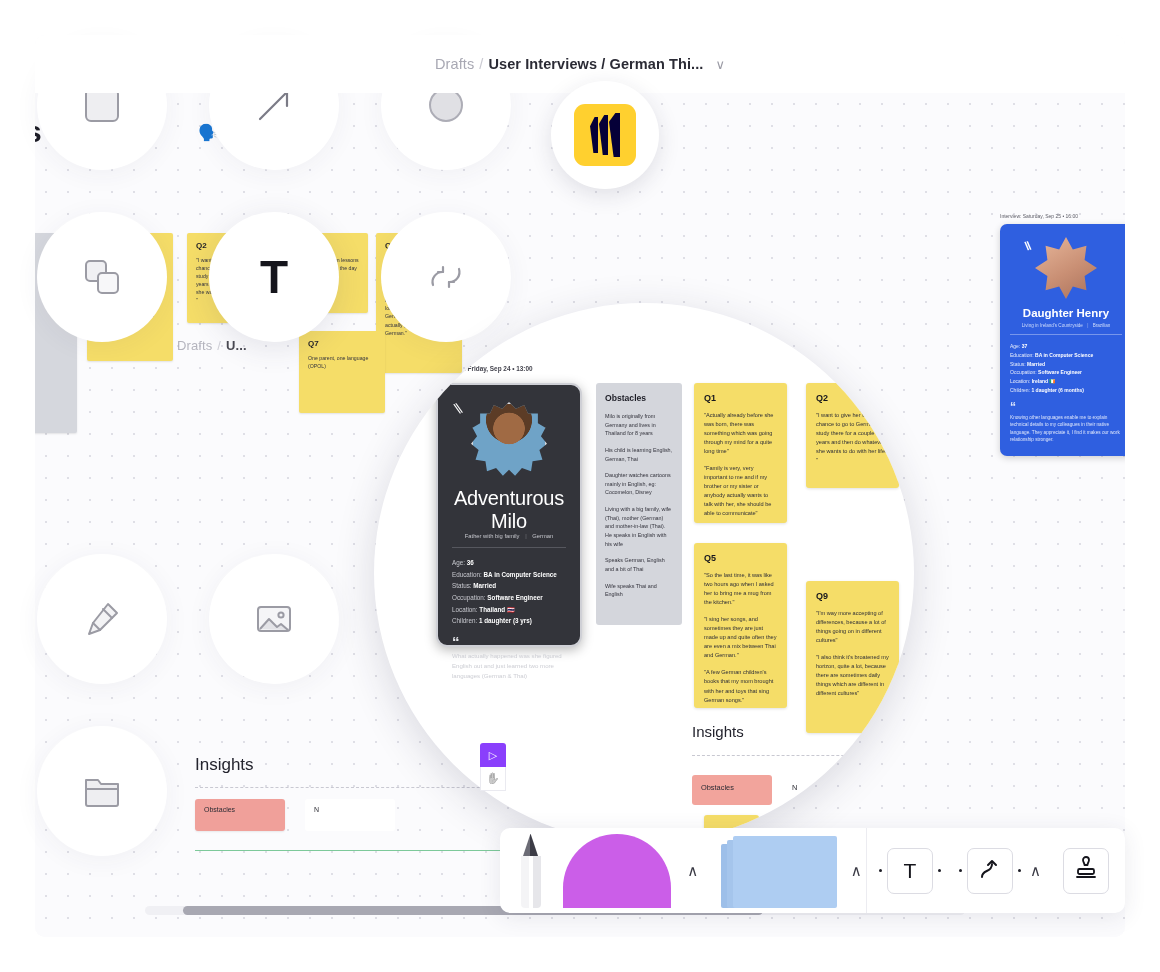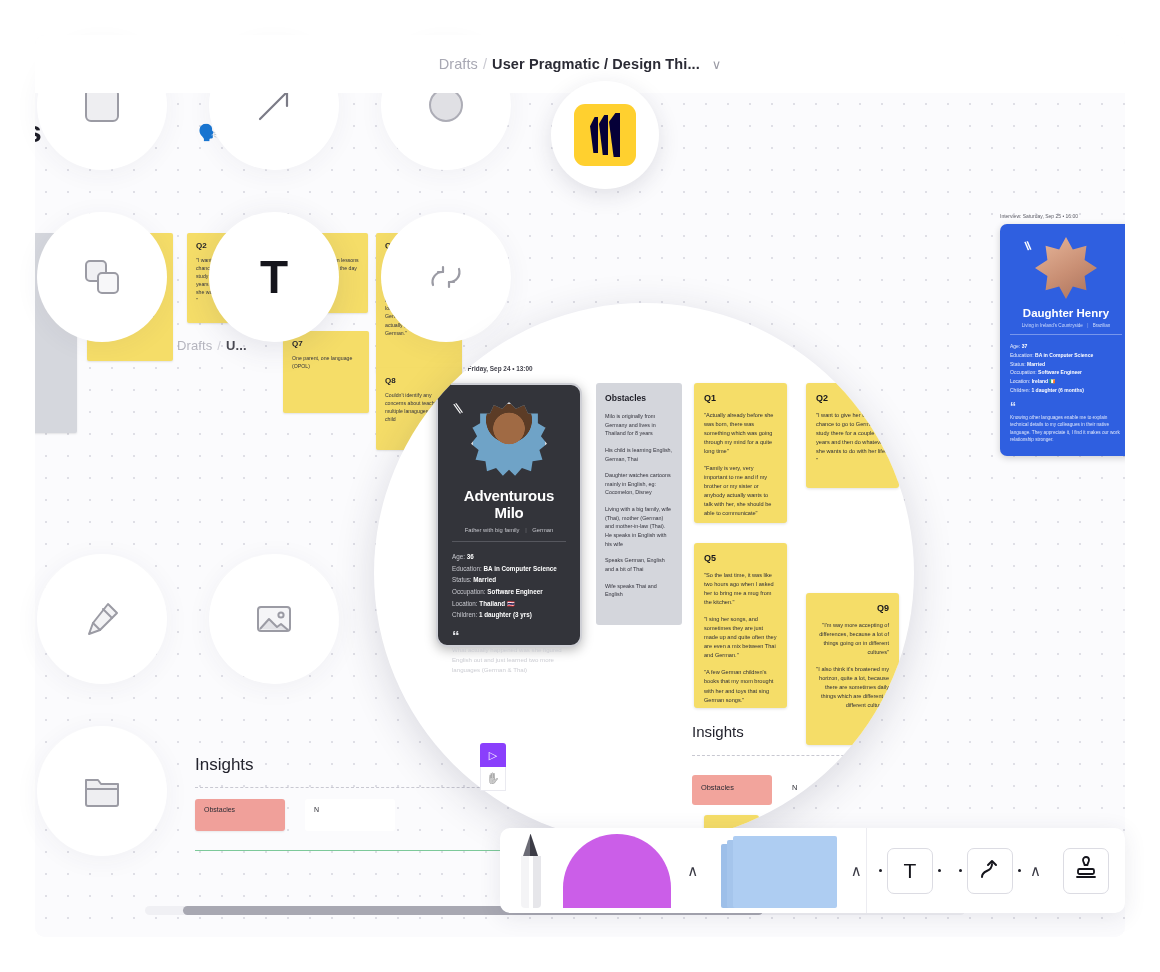--- a/index.html
+++ b/index.html
@@ -140,21 +140,21 @@
       radial-gradient(circle at 50% 34%, #a06a44 0 26%, transparent 27%),
       radial-gradient(circle at 50% 22%, #5c3c26 0 34%, transparent 35%),
       linear-gradient(165deg,#6fa3c7 0 100%);
     clip-path: polygon(50% 0%,59% 9%,70% 4%,75% 15%,88% 15%,88% 28%,98% 34%,92% 45%,100% 55%,90% 63%,94% 76%,81% 78%,79% 91%,67% 87%,58% 97%,50% 89%,42% 97%,33% 87%,21% 91%,19% 78%,6% 76%,10% 63%,0% 55%,8% 45%,2% 34%,12% 28%,12% 15%,25% 15%,30% 4%,41% 9%);
     border: 2px solid #d9dade;
   }
   #milo .spark2 {
     position: absolute; left: -16px; top: -2px; font-size: 15px; color: #fff;
     transform: rotate(-20deg); font-weight: 300; letter-spacing: -2px;
   }
-  #milo .name { text-align: center; font-size: 15px; font-weight: 700; letter-spacing: -.2px; margin-bottom: 6px;}
+  #milo .name { text-align: center; font-size: 20px; font-weight: 400; letter-spacing: -.2px; }
   #milo .sub { text-align: center; font-size: 5.8px; color: #c6c7cd; padding-bottom: 8px; border-bottom: 1px solid #56575e; margin-bottom: 9px;}
   #milo .sub .bar { color: #74757c; padding: 0 4px;}
   #milo .row { font-size: 6.3px; line-height: 1.85; color: #c9cad0; }
   #milo .row b { color: #ffffff; }
   #milo .quote { margin-top: 11px; font-size: 6.1px; line-height: 1.65; color: #cccdd3; }
   #milo .qm { font-size: 15px; font-weight: 700; line-height: .55; display: block; margin-bottom: 5px; color: #e3e4e8;}
 
   
   #bg-col {
     position: absolute; left: 222px; top: 80px;
@@ -286,21 +286,21 @@
 </style>
 </head>
 <body>
 
 <div id="board">
 
   <div id="topbar">
     <div style="display:flex;align-items:center;">
       <span class="crumb crumb-muted">Drafts</span>
       <span class="crumb crumb-sep">/</span>
-      <span class="crumb crumb-strong">User Pragmatic / Design Thi...</span>
+      <span class="crumb crumb-strong">User Interviews / German Thi...</span>
       <span class="crumb-chev">∨</span>
     </div>
   </div>
 
   <div id="canvas">
 
     <div class="board-title" style="left:-10px; top:22px; font-size:30px;">s Us</div>
 
     <div class="emoji-row" style="left:163px; top:30px;">
       <span>🗣️</span>
@@ -337,29 +337,25 @@
     <div class="note" style="left:247px; top:140px; width:86px; height:80px;">
       <div class="q">Q3</div>
       <div class="t">"I don't have German lessons with her, it's more on the day to day basis."</div>
     </div>
 
     <div class="note" style="left:341px; top:140px; width:86px; height:140px;">
       <div class="q">Q4</div>
       <div class="t">"She (the child) just speaks Thai with her mother and grandma, and all her little friends and the rest of the family. Me and my mom. We are actually really paying a lot of attention to only speak German with her. So she actually gets a decent German."</div>
     </div>
 
-    <div class="note" style="left:248px; top:238px; width:86px; height:82px;">
+    <div class="note" style="left:264px; top:238px; width:86px; height:82px;">
       <div class="q">Q7</div>
       <div class="t">One parent, one language (OPOL)</div>
     </div>
 
-    <div class="note" style="left:341px; top:275px; width:86px; height:82px;">
-      <div class="q">Q8</div>
-      <div class="t">Couldn't identify any concerns about teaching multiple lanaguges to his child</div>
-    </div>
 
     <div class="note note-green" style="left:472px; top:440px; width:30px; height:120px;"></div>
     <div style="position:absolute;left:468px;top:588px;font-size:13px;">👍</div>
 
     <div class="board-title" style="left:458px; top:635px; font-size:17px;">usiasm</div>
 
     <div class="insights-h" style="left:160px; top:662px;">Insights</div>
     <div class="dashline" style="left:160px; top:694px; width:330px;"></div>
     <div class="tag-card note-pink" style="left:160px; top:706px; width:90px; height:32px;">
       <span>Obstacles</span>
@@ -490,21 +486,21 @@
     </div>
 
     <div class="lnote" style="left:320px; top:240px; width:93px; height:165px;">
       <div class="q">Q5</div>
       <div class="t">"So the last time, it was like two hours ago when I asked her to bring me a mug from the kitchen."</div>
       <div class="t">"I sing her songs, and sometimes they are just made up and quite often they are even a mix between Thai and German."</div>
       <div class="t">"A few German children's books that my mom brought with her and toys that sing German songs."</div>
     </div>
 
 
-    <div class="lnote" style="left:432px; top:290px; width:93px; height:152px;text-align:right;">
+    <div class="lnote" style="left:432px; top:278px; width:93px; height:152px;">
       <div class="q">Q9</div>
       <div class="t">"I'm way more accepting of differences, because a lot of things going on in different cultures"</div>
       <div class="t">"I also think it's broatened my horizon, quite a lot, because there are sometimes daily things which are different in different cultures"</div>
     </div>
 
     <div class="lens-insights">Insights</div>
     <div class="lens-dash"></div>
     <div class="lens-obst">
       <span>Obstacles</span>
     </div>

